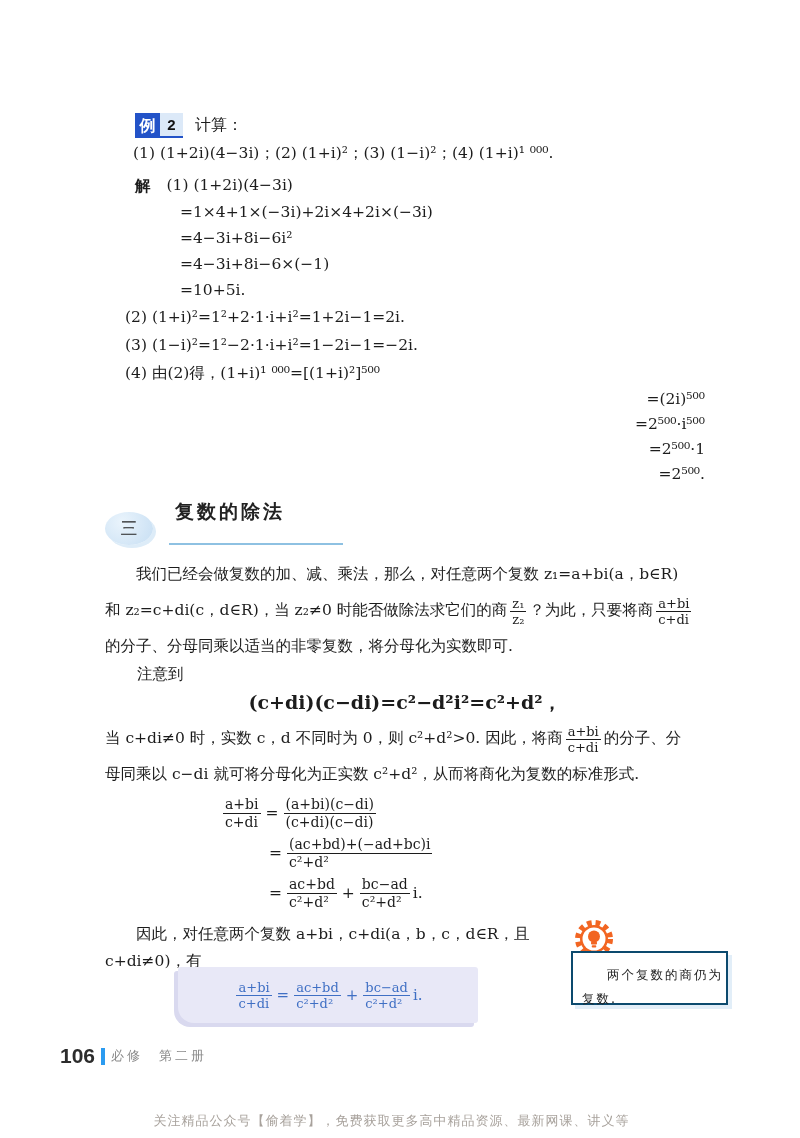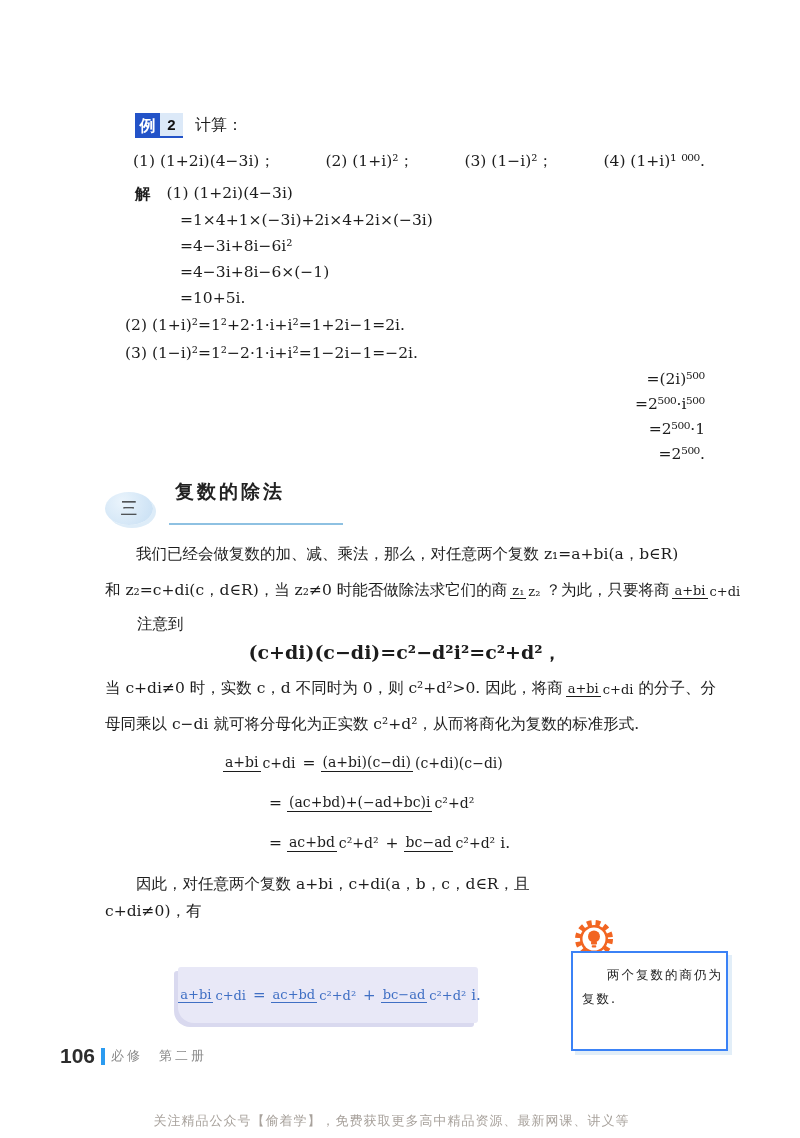--- a/index.html
+++ b/index.html
@@ -11,21 +11,21 @@
   }
   .content { position:absolute; left:105px; top:112px; width:600px; }
 
   
   .ex-head { display:flex; align-items:center; gap:12px; height:27px; margin-left:30px; }
   .badge { display:flex; font-family:"Liberation Sans",sans-serif; font-weight:bold; }
   .badge-li { width:25px; height:25px; background:#2353c8; color:#fff; text-align:center; line-height:25px; font-size:16px; }
   .badge-num { width:23px; height:25px; background:#dce9f8; border-bottom:2px solid #2353c8; color:#111; text-align:center; line-height:23px; font-size:15px; }
   .ex-title { font-size:16px; }
 
-  .problems { display:flex; justify-content:space-between; margin:9px 0 6px 28px; font-size:15.5px; height:26px; align-items:center; white-space:nowrap; }
+  .problems { display:flex; justify-content:flex-start; margin:1px 0 6px 28px; font-size:15.5px; height:26px; align-items:center; white-space:nowrap; }
 
   .sol-row { margin-left:30px; font-size:15.5px; line-height:27px; display:flex; gap:16px; white-space:nowrap; }
   .sol-label { font-family:"Liberation Sans",sans-serif; font-weight:bold; }
   .step  { margin-left:75px;  font-size:15.5px; line-height:26px; white-space:nowrap; }
   .part  { margin-left:20px;  font-size:15.5px; line-height:28px; white-space:nowrap; }
   .step4 { margin-left:207px; font-size:15.5px; line-height:25px; white-space:nowrap;text-align:right; }
 
   
   .sec-head { display:flex; align-items:flex-end; gap:16px; margin-top:16px; height:42px; }
   .cloud {
@@ -44,21 +44,21 @@
   
   .para { font-size:15.5px; }
   .pline { display:block; white-space:nowrap; line-height:30px; }
   .pline.tall { line-height:42px; }
   .ind2 { text-indent:2em; }
   .lead { margin-left:32px; line-height:27px; font-size:15.5px; }
   .identity { text-align:center; line-height:29px; font-size:19px; white-space:nowrap;font-weight:bold; }
 
   
   .frac {
-    display:inline-flex; flex-direction:row; align-items:center;
+    display:inline-flex; flex-direction:column; align-items:flex-start;
     vertical-align:middle; margin:0 3px; font-size:13px; line-height:15px;
   }
   .frac .fn { border-bottom:1px solid currentColor; padding:0 2px; }
   .frac .fd { padding:0 2px; }
 
   
   .deriv { margin-top:4px; }
   .d-line { display:flex; align-items:center; height:40px; margin-left:115px; font-size:15.5px; white-space:nowrap; }
   .d-line.ind { margin-left:162px; }
   .d-line .frac { font-size:14px; line-height:17px; }
@@ -72,22 +72,22 @@
     position:absolute; left:178px; top:967px; width:300px; height:56px;
     background:#e8e8f7; border-radius:3px 3px 3px 16px;
     box-shadow:-4px 4px 0 #d9d9ef;
     display:flex; align-items:center; justify-content:center;
     color:#3f6fc4; font-size:15px; white-space:nowrap;
   }
   .formula-box .frac { font-size:13px; line-height:15px; }
 
   
   .note-box {
-    position:absolute; left:571px; top:951px; width:157px; height:100px;
-    background:#fff; border:2px solid #3b82f6; box-shadow:4px 4px 0 #e2eef8;
+    position:absolute; left:571px; top:951px; width:157px; height:54px;
+    background:#fff; border:2px solid #0c4a6e; box-shadow:4px 4px 0 #e2eef8;
     padding:10px 8px 6px 9px; font-size:12.5px; line-height:24px;
     letter-spacing:2px; color:#222;
   }
   .note-icon { position:absolute; left:573px; top:918px; width:42px; height:42px; }
 
   
   .footer { position:absolute; left:60px; top:1044px; display:flex; align-items:center; gap:6px; }
   .pageno { font-family:"Liberation Sans",sans-serif; font-size:21px; font-weight:bold; color:#2c2c2c; }
   .fbar { width:4px; height:17px; background:#2b9bf0; }
   .flabel { font-size:13px; color:#8a8a8a; letter-spacing:3px; }
@@ -118,20 +118,21 @@
     <div class="sol-row">
       <span class="sol-label">解</span>
       <span>(1) (1+2i)(4−3i)</span>
     </div>
     <div class="step">=1×4+1×(−3i)+2i×4+2i×(−3i)</div>
     <div class="step">=4−3i+8i−6i²</div>
     <div class="step">=4−3i+8i−6×(−1)</div>
     <div class="step">=10+5i.</div>
     <div class="part">(2) (1+i)²=1²+2·1·i+i²=1+2i−1=2i.</div>
     <div class="part">(3) (1−i)²=1²−2·1·i+i²=1−2i−1=−2i.</div>
+    <div class="part">(4) 由(2)得，(1+i)¹ ⁰⁰⁰=[(1+i)²]⁵⁰⁰</div>
     <div class="step4">=(2i)⁵⁰⁰</div>
     <div class="step4">=2⁵⁰⁰·i⁵⁰⁰</div>
     <div class="step4">=2⁵⁰⁰·1</div>
     <div class="step4">=2⁵⁰⁰.</div>
 
     <div class="sec-head">
       <span class="cloud">三</span>
       <span class="sec-title">复数的除法</span>
     </div>
 
@@ -139,20 +140,21 @@
       <span class="pline ind2">我们已经会做复数的加、减、乘法，那么，对任意两个复数 z₁=a+bi(a，b∈R)</span>
       <span class="pline tall">
         <span>和 z₂=c+di(c，d∈R)，当 z₂≠0 时能否做除法求它们的商</span><span class="frac">
             <span class="fn">z₁</span>
             <span class="fd">z₂</span>
           </span><span>？为此，只要将商</span><span class="frac">
             <span class="fn">a+bi</span>
             <span class="fd">c+di</span>
           </span>
       </span>
+      <span class="pline">的分子、分母同乘以适当的非零复数，将分母化为实数即可.</span>
     </div>
 
     <div class="lead">注意到</div>
     <div class="identity">(c+di)(c−di)=c²−d²i²=c²+d²，</div>
     <div class="para">
       <span class="pline tall">
         <span>当 c+di≠0 时，实数 c，d 不同时为 0，则 c²+d²&gt;0. 因此，将商</span><span class="frac">
             <span class="fn">a+bi</span>
             <span class="fd">c+di</span>
           </span><span>的分子、分</span>

